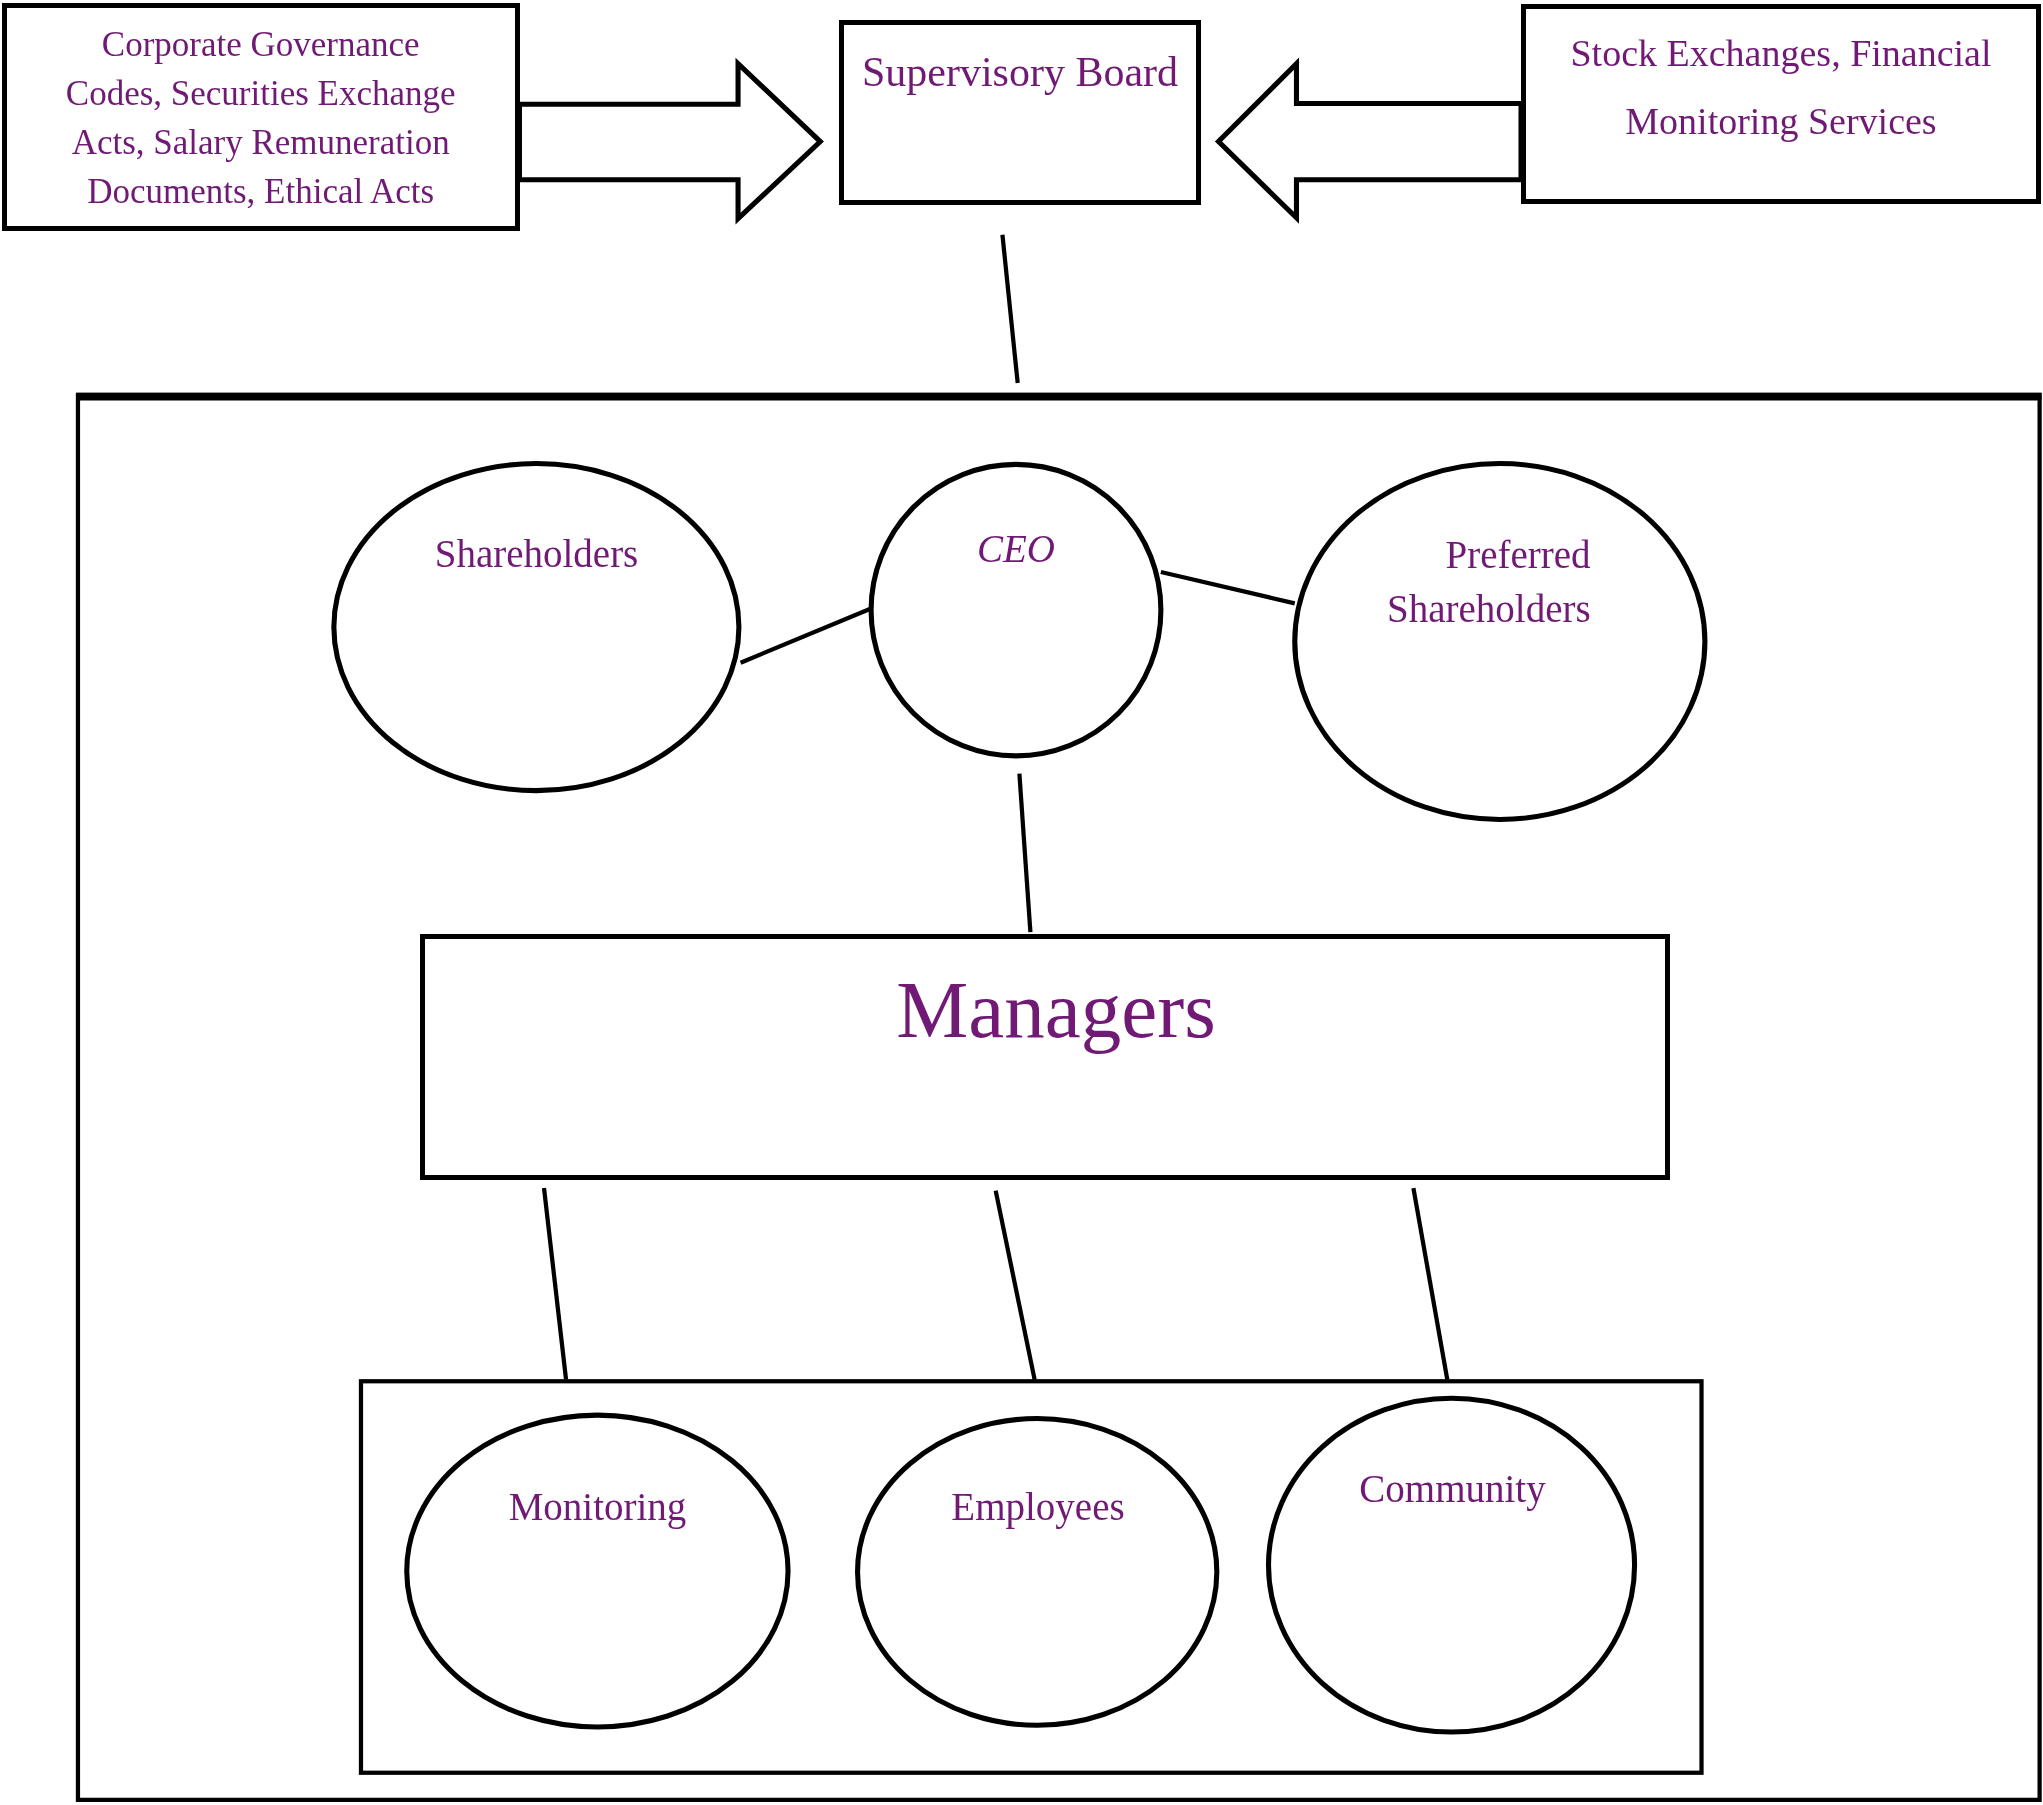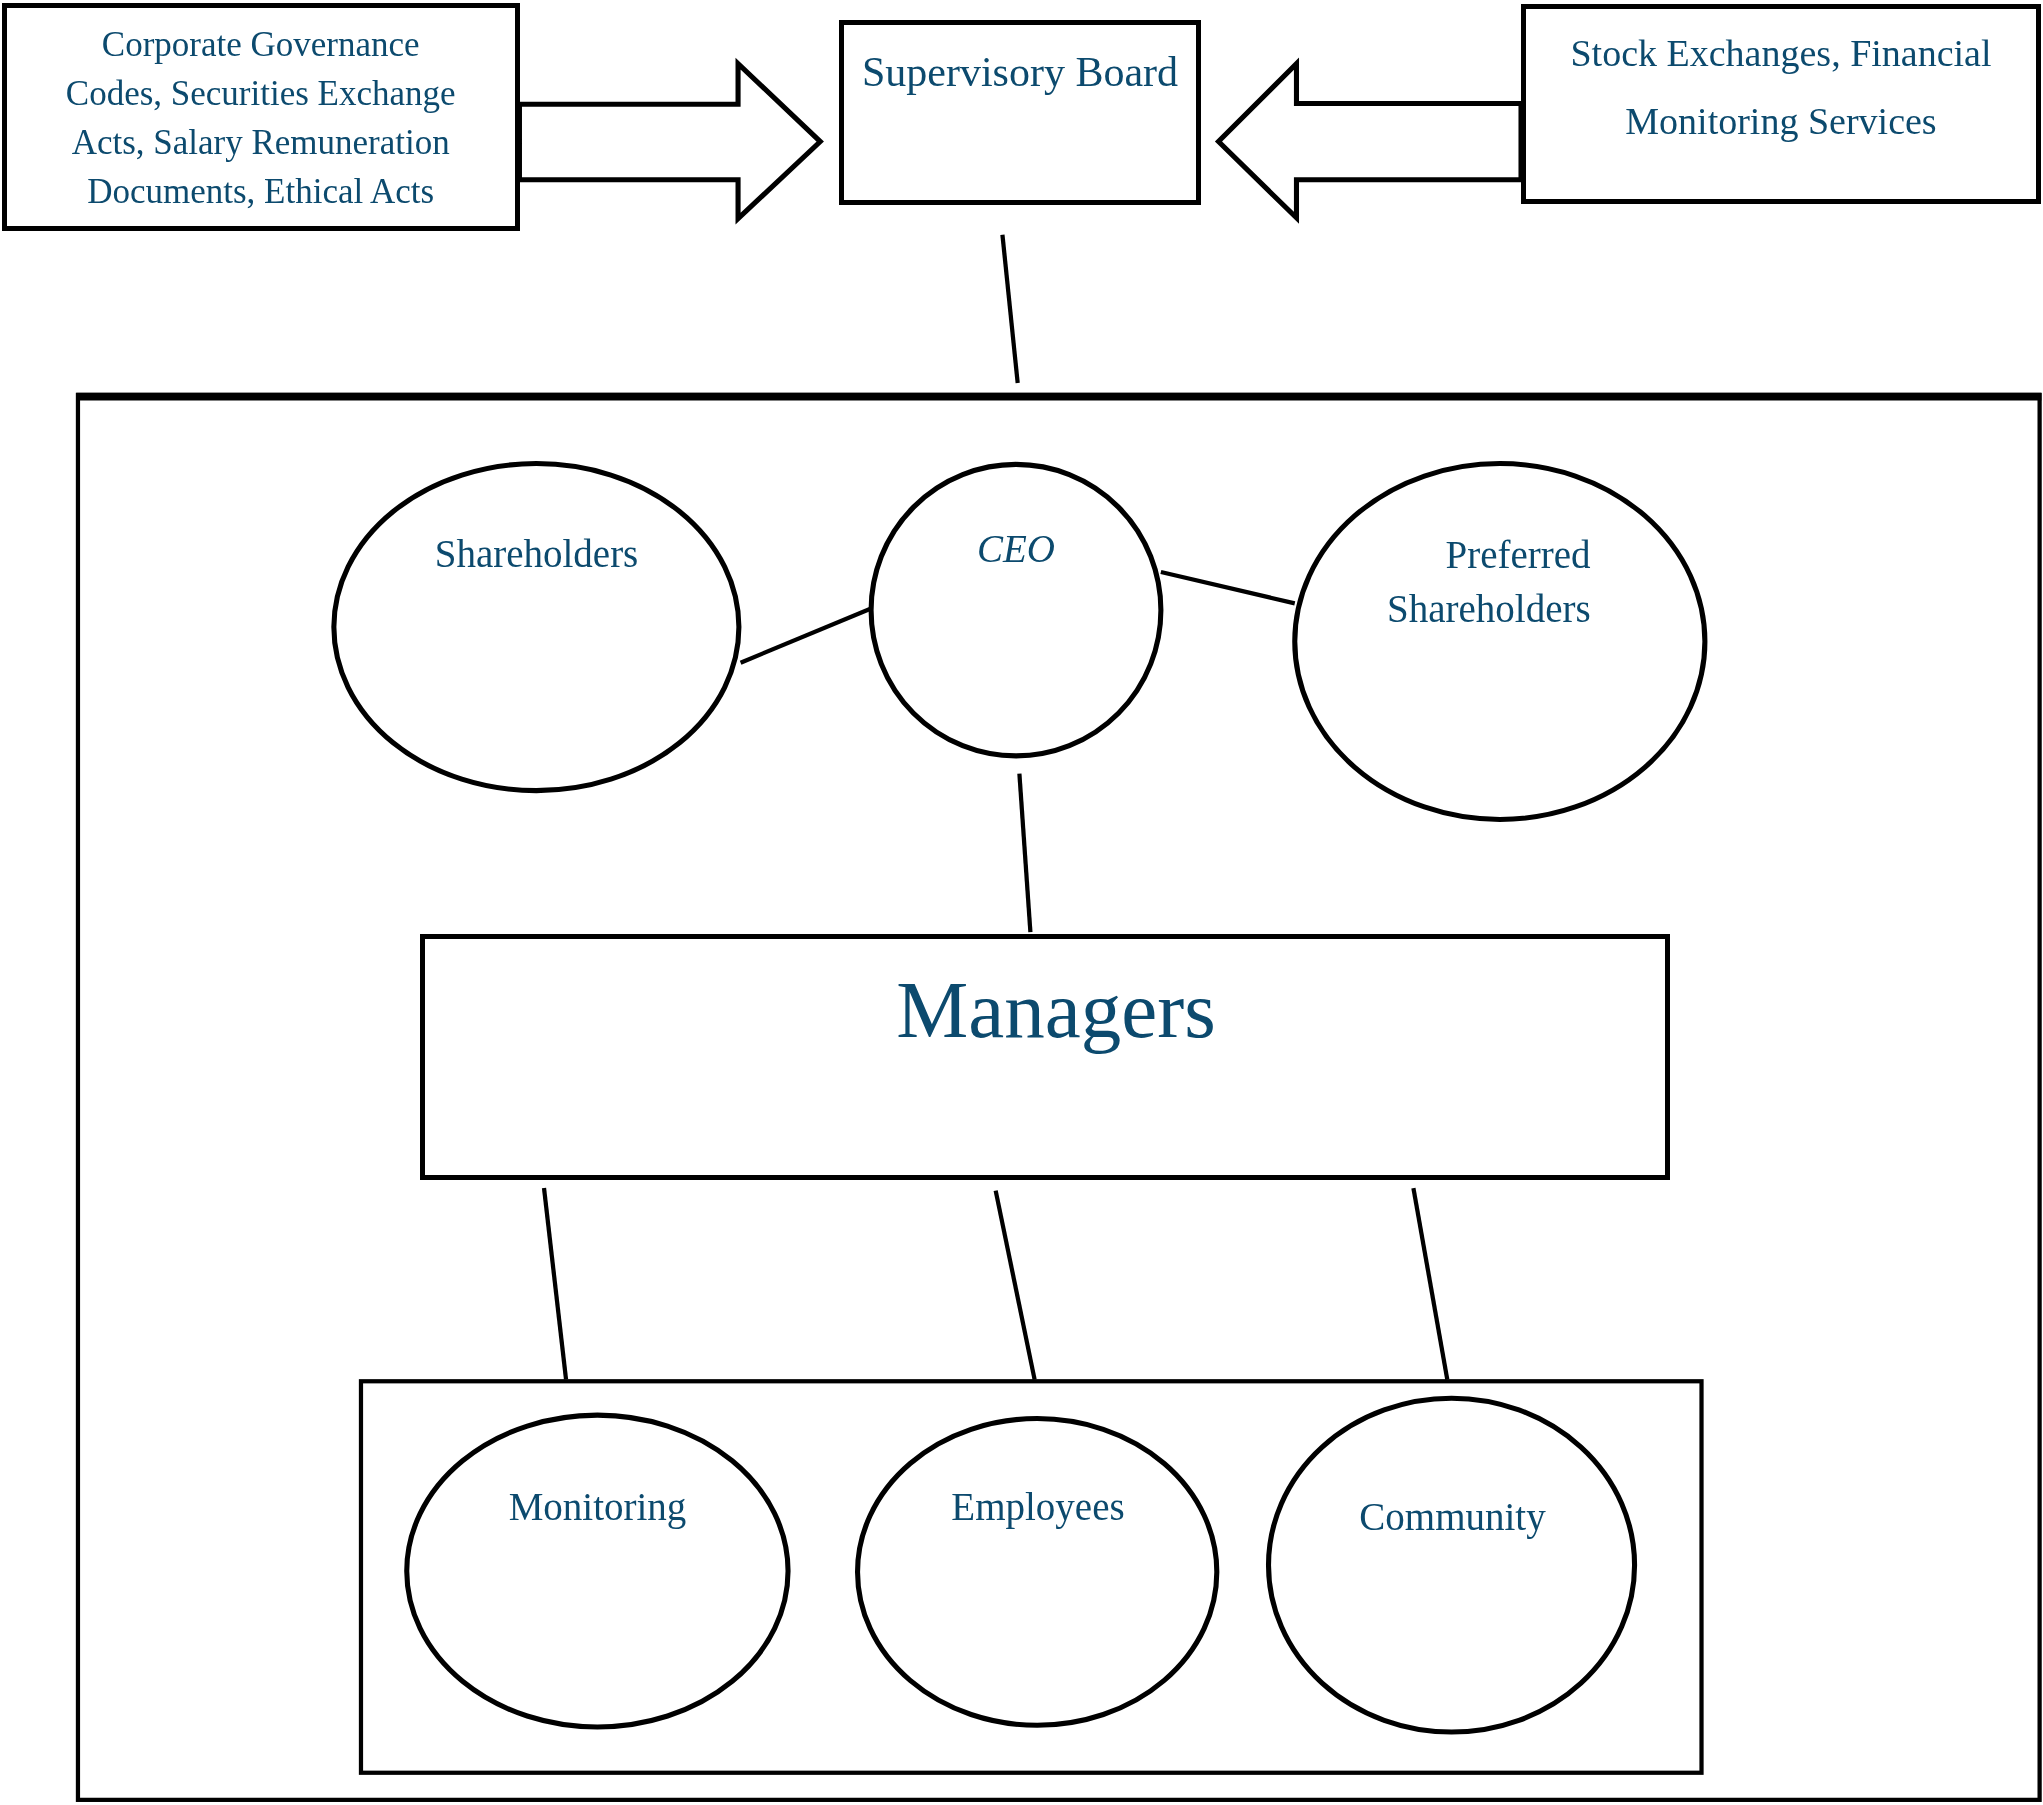--- a/index.html
+++ b/index.html
@@ -6,21 +6,21 @@
     margin: 0;
     padding: 0;
     background: #ffffff;
   }
   #canvas {
     position: relative;
     width: 2043px;
     height: 1805px;
     background: #ffffff;
     font-family: "Liberation Serif", "DejaVu Serif", serif;
-    color: #0c4a6e;
+    color: #701a75;
     overflow: hidden;
   }
   #shape-layer {
     position: absolute;
     left: 0; top: 0;
     width: 2043px;
     height: 1805px;
   }
   .box {
     position: absolute;
@@ -126,16 +126,16 @@
 
   <div class="label ellipse-label centered" style="left:333px; top:532px; width:407px;">Shareholders</div>
   <div class="label ellipse-label centered" style="left:871px; top:527px; width:290px;font-style:italic;">CEO</div>
   <div class="label preferred-label" style="left:1387px; top:528px;">
     <div>Preferred</div>
     <div>Shareholders</div>
   </div>
 
   <div class="label ellipse-label centered" style="left:407px; top:1485px; width:381px;">Monitoring</div>
   <div class="label ellipse-label centered" style="left:858px; top:1485px; width:360px;">Employees</div>
-  <div class="label ellipse-label centered" style="left:1269px; top:1467px; width:367px;margin-top:28px;">Community</div>
+  <div class="label ellipse-label centered" style="left:1269px; top:1467px; width:367px;">Community</div>
 
 </div>
 
 
 </body></html>

